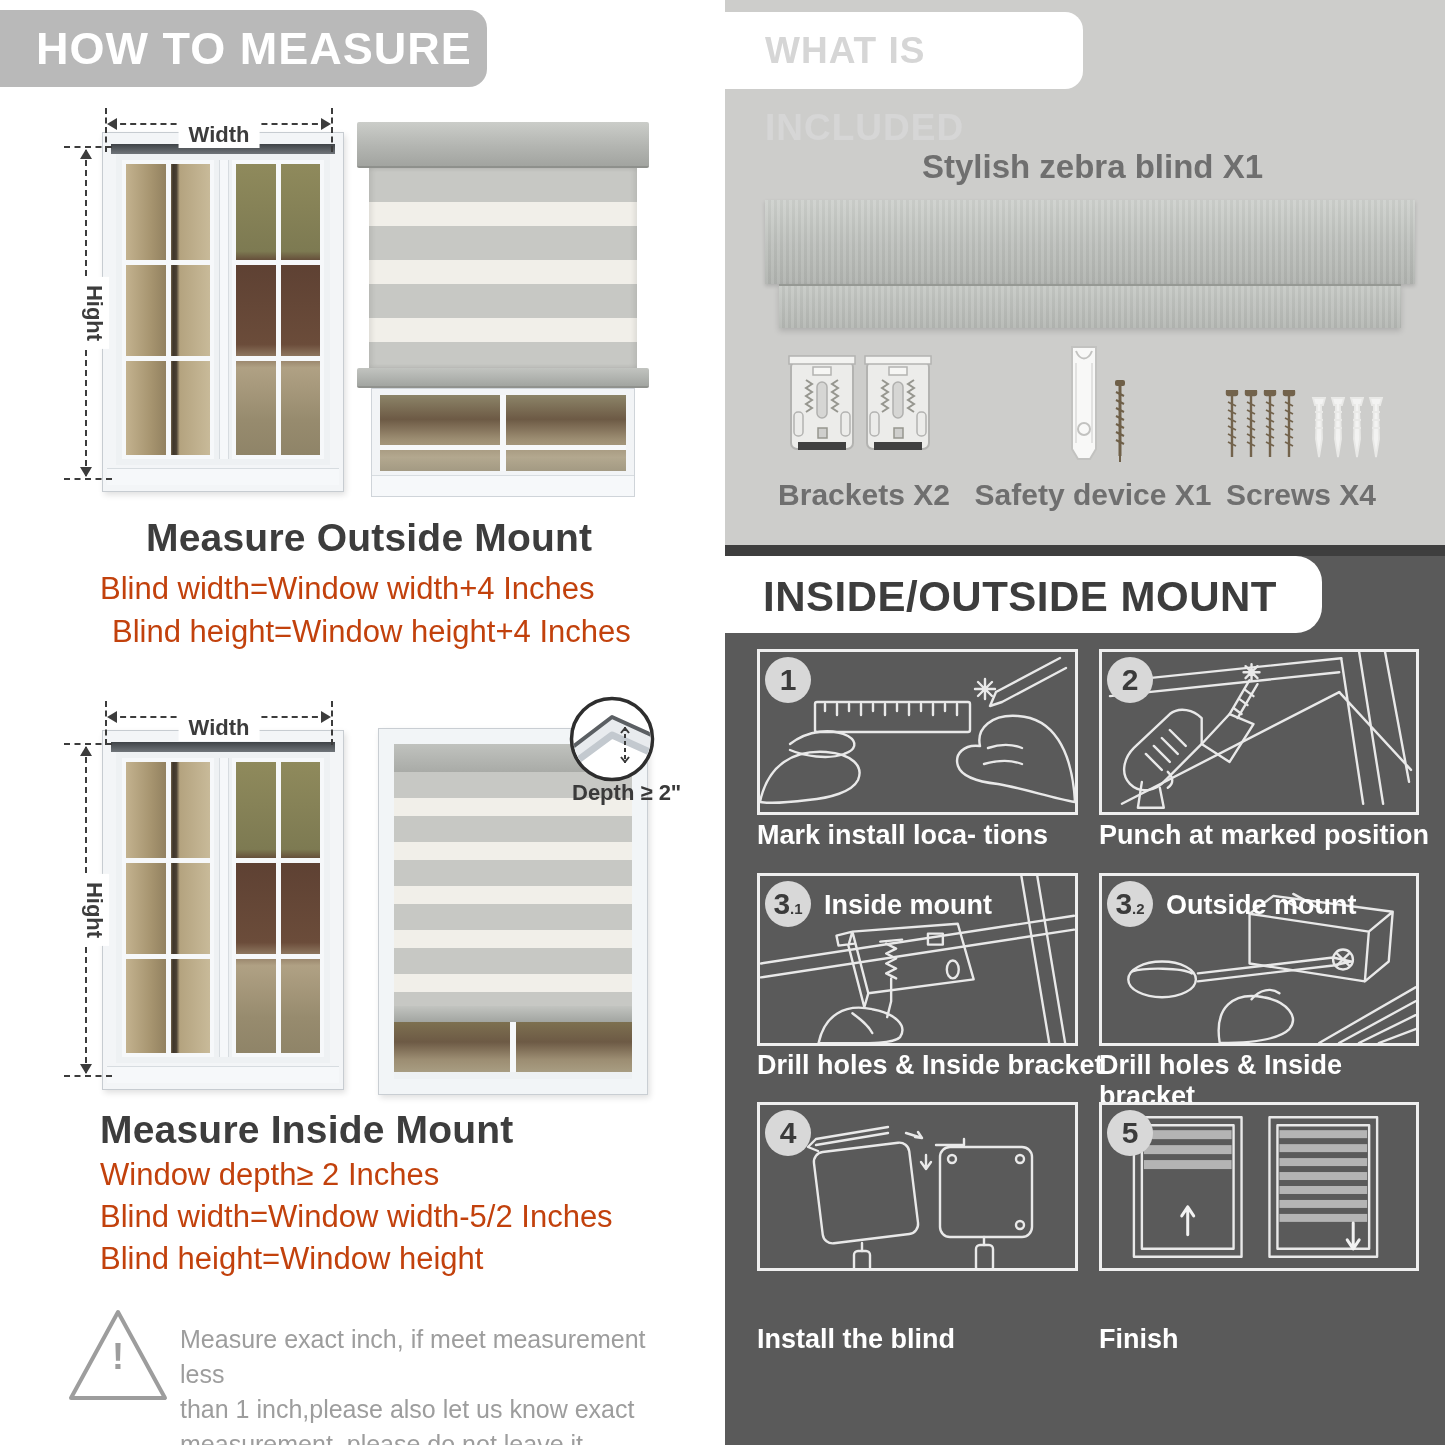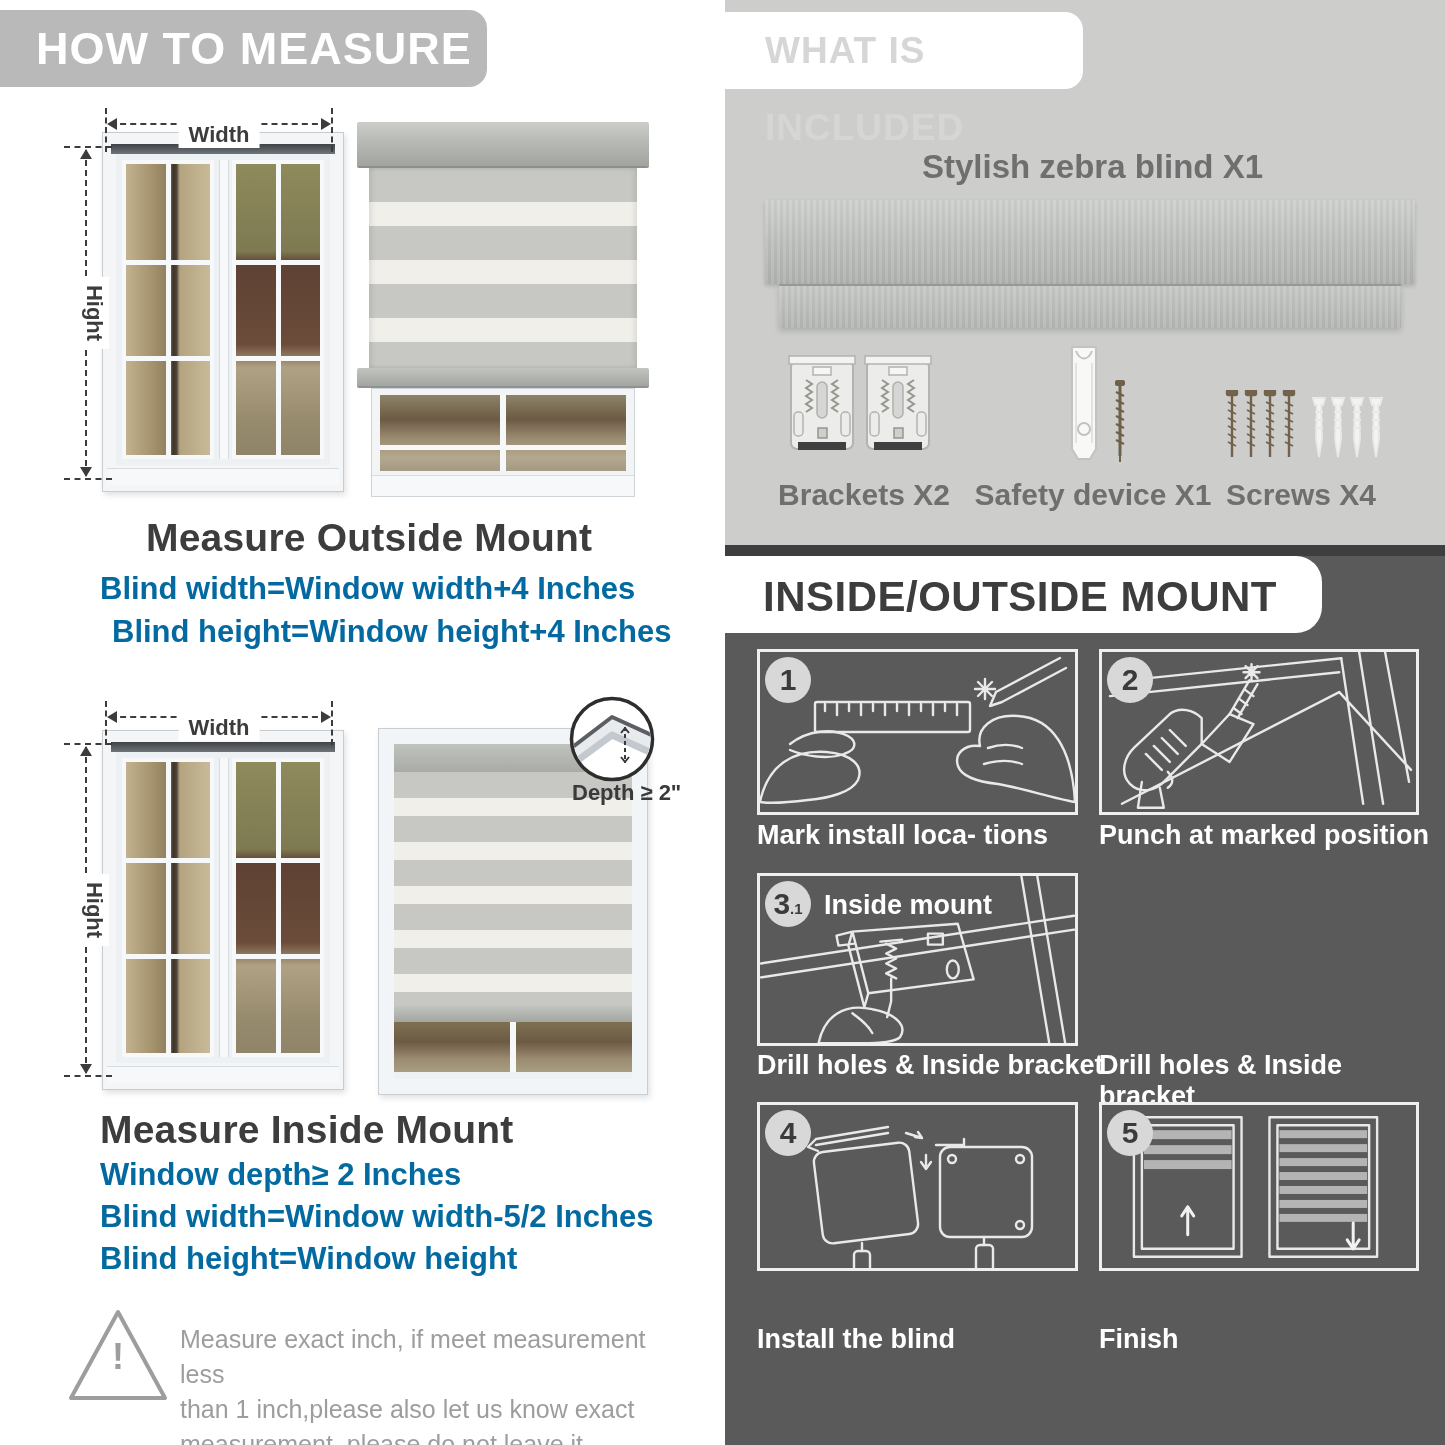--- a/index.html
+++ b/index.html
@@ -79,21 +79,21 @@
       background:linear-gradient(180deg,#c2c4c0,#a2a5a1);border-bottom:1px solid #90928e;}
   .blind2 .ph2{position:absolute;left:0;top:278px;right:0;bottom:7px;
       background:linear-gradient(180deg,#7d7050 0%,#6d5a45 40%,#9c8d72 75%,#a89d82 100%);}
   .blind2 .mv2{position:absolute;left:50%;top:278px;bottom:7px;width:6px;margin-left:-3px;background:#f6f8fa;}
   .blind2 .sill2{position:absolute;left:0;right:0;bottom:0;height:7px;background:#eef1f3;}
 
   .magnifier{left:568px;top:695px;width:88px;height:88px;}
   .depth-lbl{left:572px;top:780px;width:130px;font-size:22px;font-weight:bold;color:#3a3a3a;}
 
   .h2-dark{font-size:39px;font-weight:bold;color:#3d3d3d;letter-spacing:0.2px;}
-  .formula{font-size:31px;font-weight:bold;color:#0369a1;}
+  .formula{font-size:31px;font-weight:normal;color:#c2410c;}
   .h2a{left:100px;top:516px;margin-left:46px;} .p1a{left:100px;top:571px;} .p2a{left:112px;top:614px;}
   .h2b{left:100px;top:1108px;} .p1b{left:100px;top:1157px;} .p2b{left:100px;top:1199px;} .p3b{left:100px;top:1241px;}
 
   .warn-tri{left:66px;top:1306px;width:104px;height:100px;}
   .warn-mark{position:absolute;left:0;top:30px;width:104px;text-align:center;
              font-size:36px;font-weight:bold;color:#9d9d9d;}
   .note{left:180px;top:1322px;width:480px;font-size:25px;line-height:35px;color:#9d9d9d;}
 
   
   .light-sec{left:725px;top:0;width:720px;height:545px;background:#cdcdcb;}
@@ -418,20 +418,38 @@
         <path d="M126,68 l10,5 -10,5 10,5 -10,5 10,5 -10,5 10,5 M131,103 L131,126 L127,142"></path>
         <path d="M58,168 C64,140 84,128 112,134 C134,138 148,150 140,162 C132,170 100,168 58,168 Z"></path>
         <path d="M92,138 C100,144 108,150 112,158"></path>
       </g>
     </svg>
     <div class="badge"><span>3</span><span class="sub">.1</span></div>
     <div class="p-title">Inside mount</div>
   </div>
   <div class="abs caption cap-r2 cap-c1">Drill holes &amp;  Inside bracket</div>
 
+  <div class="abs panel p-r2 p-c2">
+    <svg class="art" viewBox="0 0 315 168">
+      <g stroke="#e9e9e9" stroke-width="2.4" fill="none" stroke-linecap="round" stroke-linejoin="round">
+        <path d="M148,38 L172,20 L292,36 L268,56 Z M148,38 L268,56 L264,106 L148,88 Z M268,56 L292,36 L288,86 L264,106 Z"></path>
+        <circle cx="242" cy="84" r="10"></circle>
+          <path d="M236,78 l12,12 M248,78 l-12,12"></path>
+        <path d="M182,24 l18,10 M192,18 l18,10 M206,26 l14,8"></path>
+        <path d="M96,98 L232,82 M96,106 L232,90 M232,82 L250,86 L232,90"></path>
+        <ellipse cx="60" cy="104" rx="34" ry="18"></ellipse>
+        <path d="M30,96 C42,92 80,92 90,98"></path>
+        <path d="M118,168 C112,132 132,116 162,122 C186,126 198,142 188,154 C176,166 140,168 118,168 Z"></path>
+        <path d="M150,124 C158,114 170,112 178,118"></path>
+        <path d="M218,168 L315,112 M238,168 L315,126 M258,168 L315,140 M278,168 L315,154"></path>
+      </g>
+    </svg>
+    <div class="badge"><span>3</span><span class="sub">.2</span></div>
+    <div class="p-title">Outside mount</div>
+  </div>
   <div class="abs caption cap-r2 cap-c2">Drill holes &amp;  Inside bracket</div>
 
   <div class="abs panel p-r3 p-c1">
     <svg class="art" viewBox="0 0 315 163">
       <g stroke="#e9e9e9" stroke-width="2.4" fill="none" stroke-linecap="round" stroke-linejoin="round">
         <path d="M56,34 L128,22 M56,40 L128,28 M56,34 L48,42 L58,46"></path>
         <rect x="58" y="42" width="96" height="92" rx="10" transform="rotate(-7 106 88)"></rect>
         <path d="M146,28 L162,33 M162,33 l-7,-1 M162,33 l-4,-6"></path>
         <path d="M102,138 v8"></path>
           <rect x="94" y="146" width="16" height="26" rx="4"></rect>

